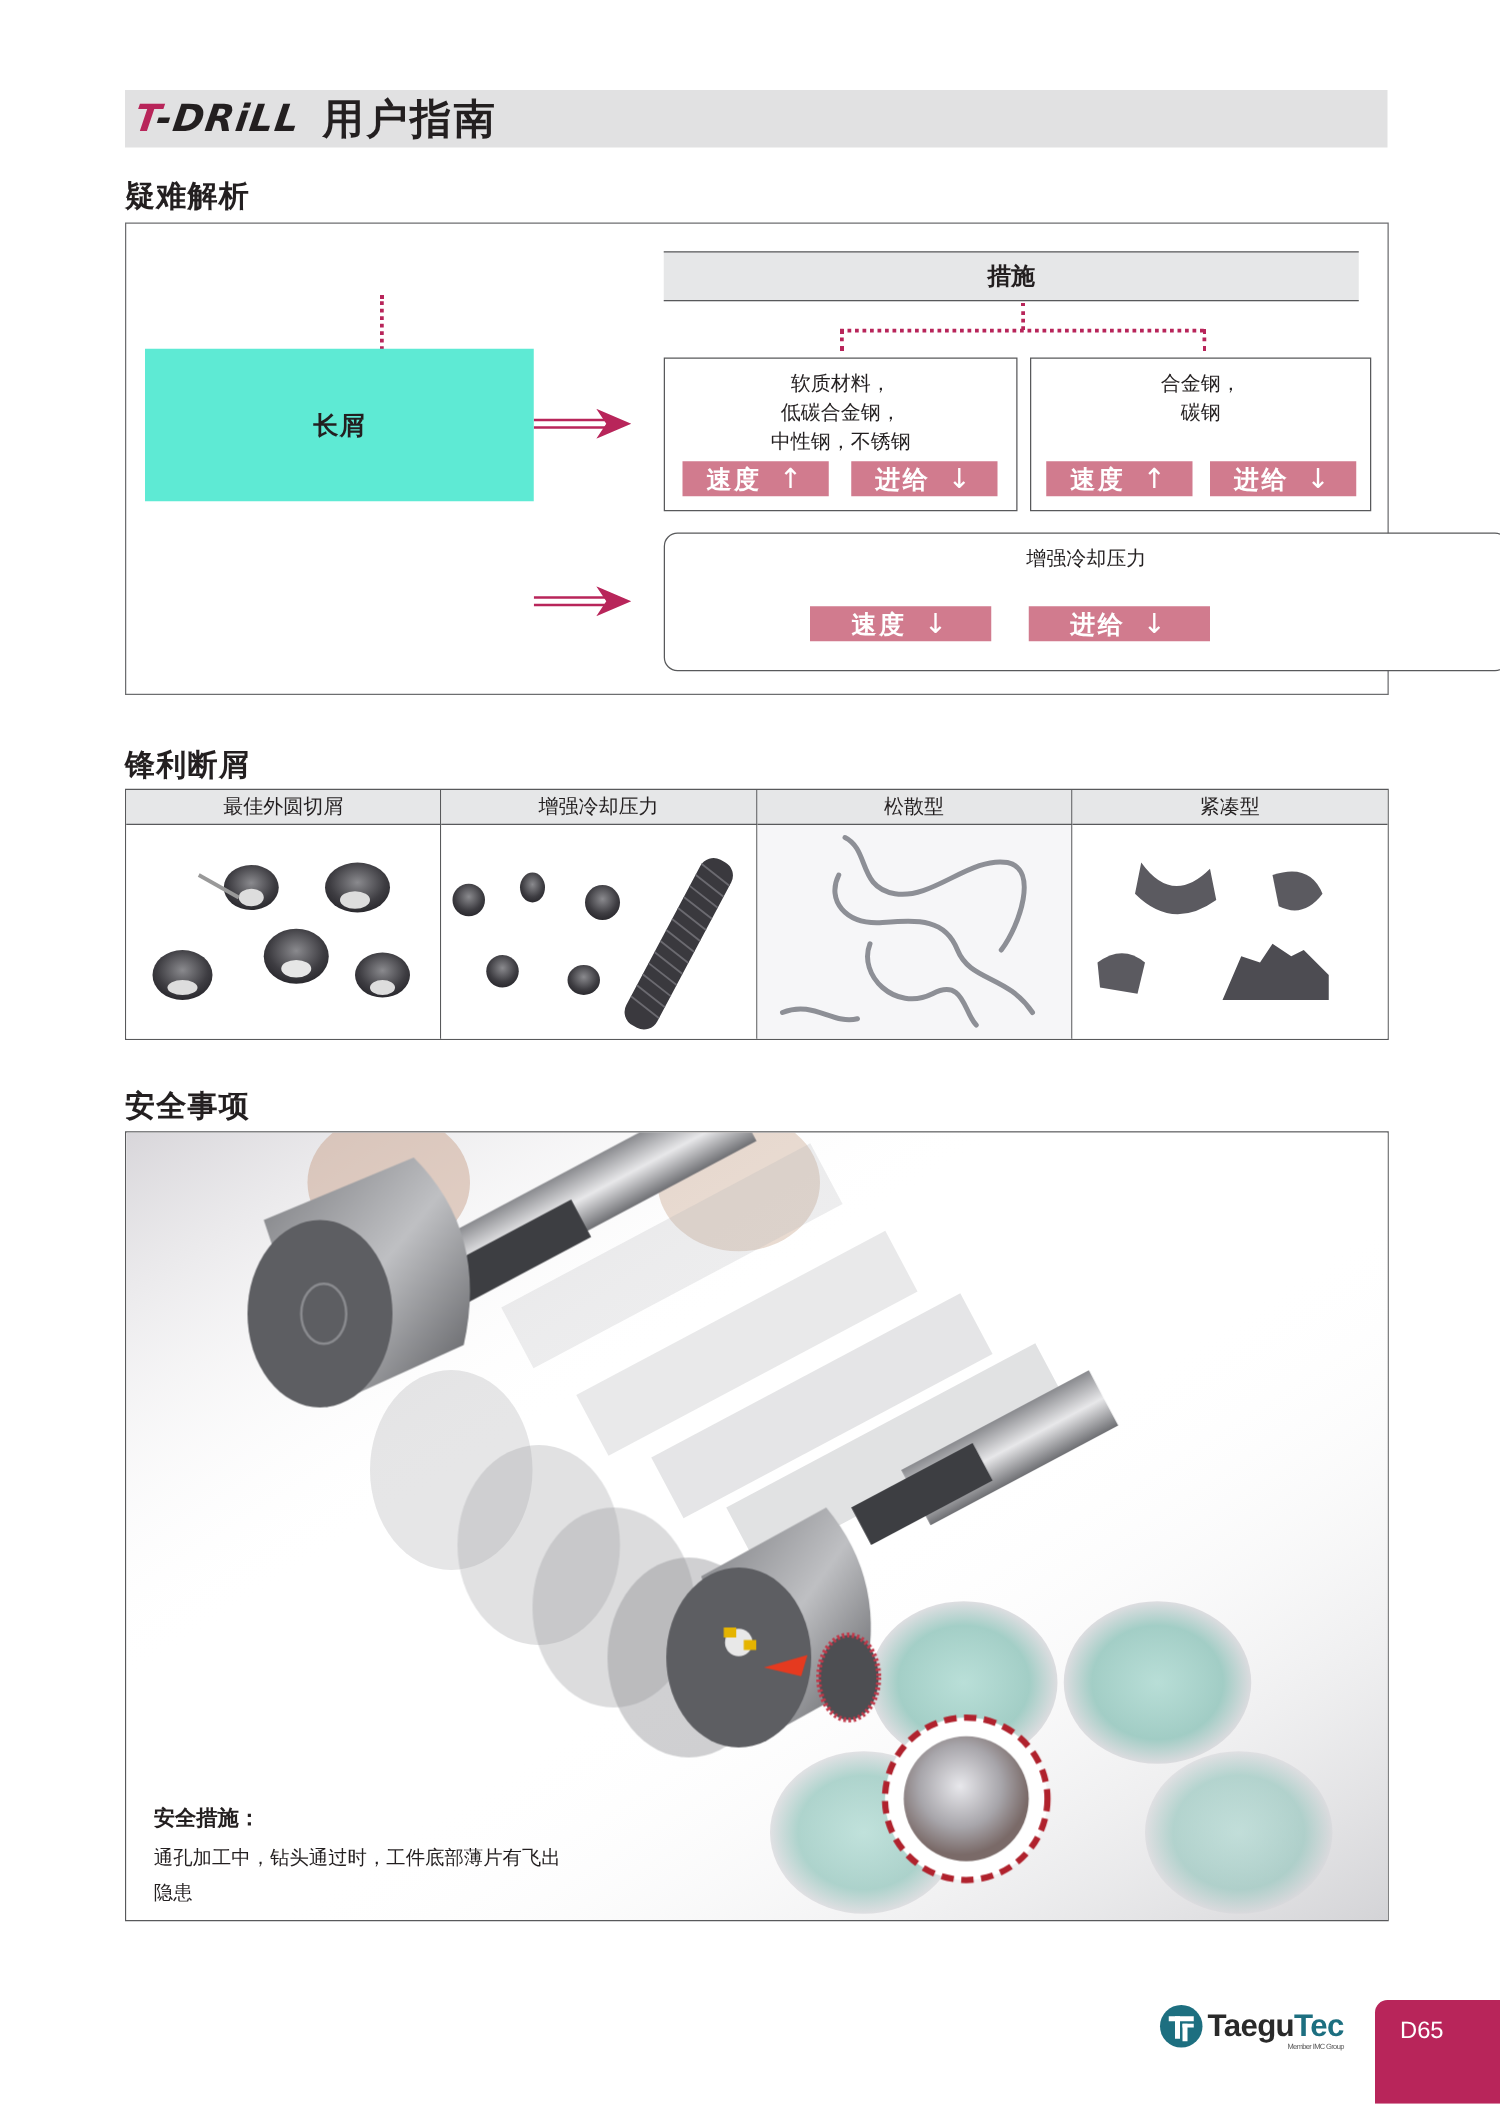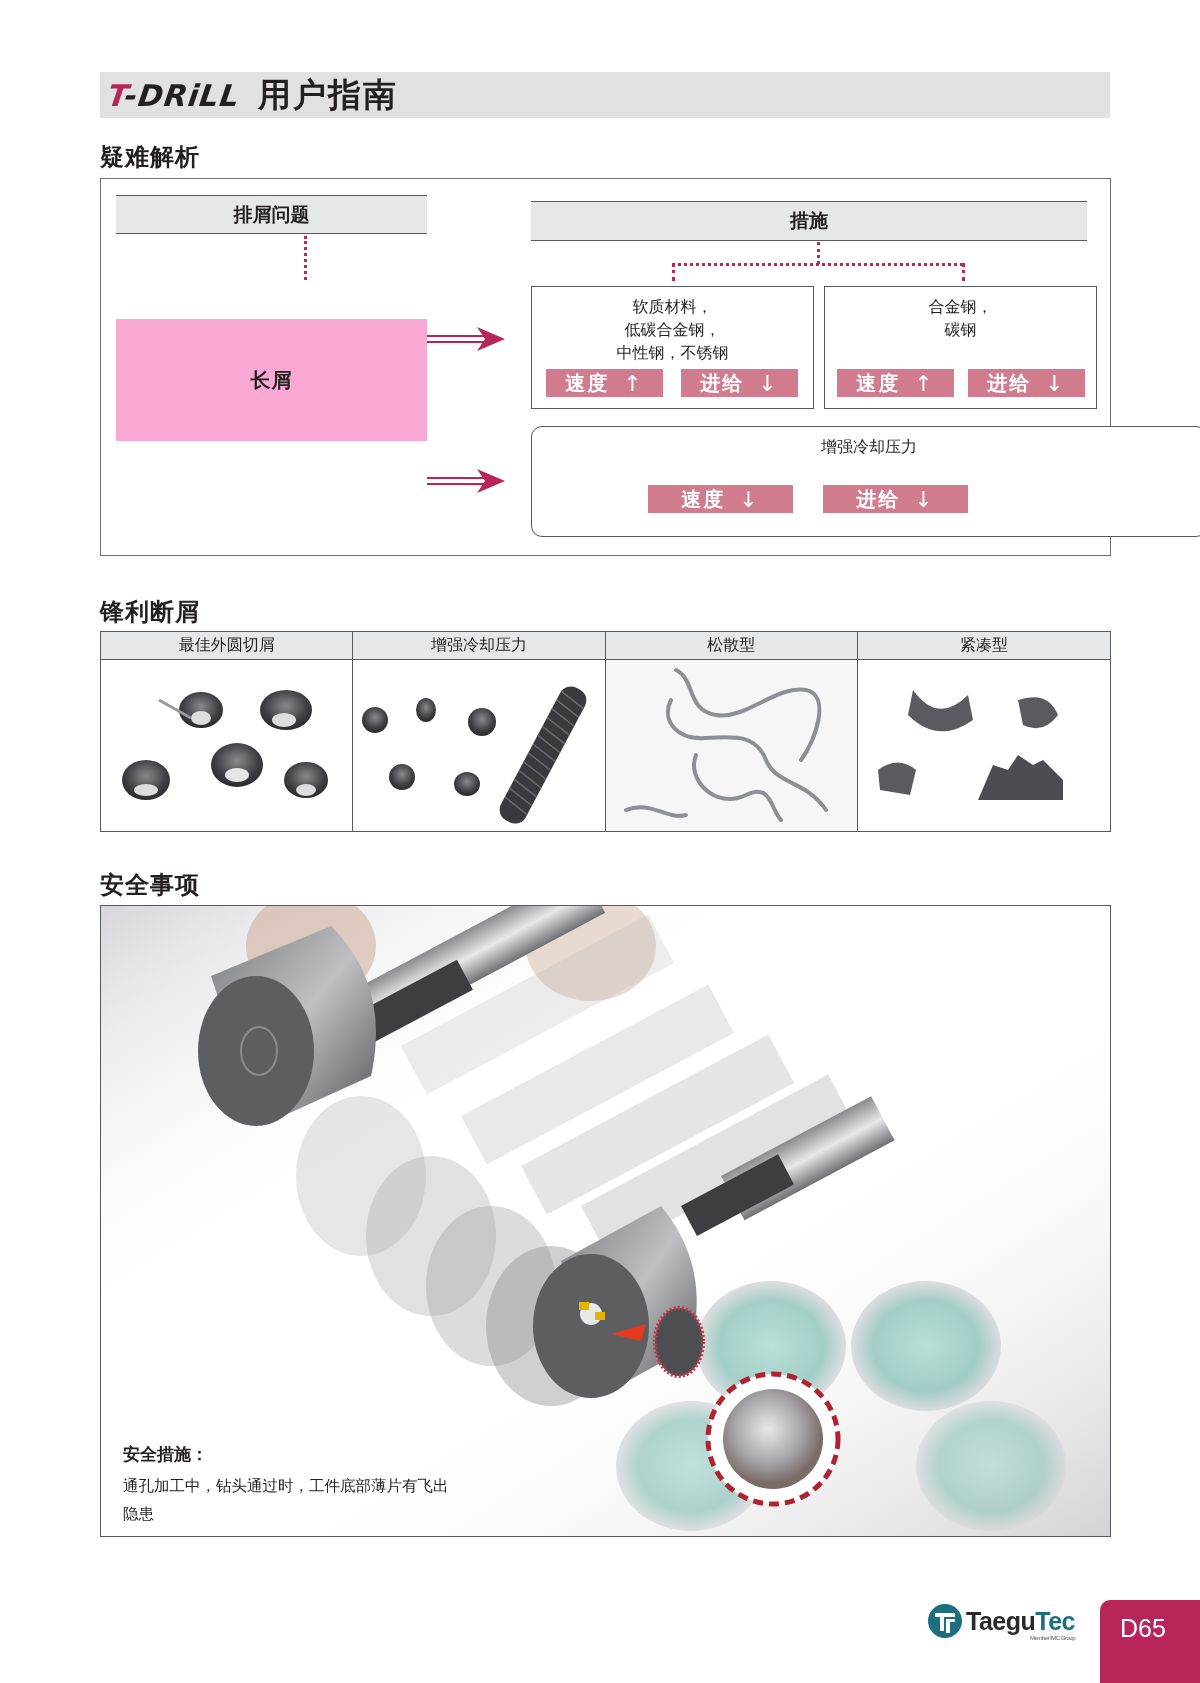--- a/index.html
+++ b/index.html
@@ -13,21 +13,21 @@
   .brand .rest { color: #231f20; }
   .title-text { font-weight: bold; font-size: 33px; margin-left: 18px; color: #231f20; letter-spacing: 2px; }
 
   .section-heading { position: absolute; left: 100px; font-weight: bold; font-size: 24px; color: #231f20; letter-spacing: 1px; }
 
   
   .ts-box { position: absolute; left: 100px; top: 178px; width: 1011px; height: 378px; border: 1.5px solid #6d6e70; }
   .col-header { position: absolute; background: #e6e7e8; border-top: 1.5px solid #58595b; border-bottom: 1.5px solid #58595b; display: flex; align-items: center; justify-content: center; font-weight: bold; font-size: 19px; }
   .dot-v { position: absolute; width: 0; border-left: 3px dotted #b8255a; }
   .dot-h { position: absolute; height: 0; border-top: 3px dotted #b8255a; }
-  .problem { position: absolute; background: #f9a8d4; display: flex; align-items: center; justify-content: center; font-weight: bold; font-size: 20px; letter-spacing: 1px; margin-top: 40px; }
+  .problem { position: absolute; background: #5eead4; display: flex; align-items: center; justify-content: center; font-weight: bold; font-size: 20px; letter-spacing: 1px; }
   .arrow { position: absolute; width: 80px; height: 24px; }
   .solution { position: absolute; border: 1.5px solid #58595b; background: #fff; }
   .sol-text { position: absolute; left: 0; right: 0; text-align: center; font-size: 16px; line-height: 23px; color: #231f20; }
   .pill { position: absolute; height: 28px; background: #d17b8e; color: #fff; font-weight: bold; font-size: 20px; display: flex; align-items: center; justify-content: center; gap: 14px; letter-spacing: 2px; }
   .pill .ar { font-weight: normal; font-size: 22px; }
 
   
   .chip-table { position: absolute; left: 100px; top: 631px; width: 1011px; height: 201px; border: 1.5px solid #58595b; display: grid; grid-template-columns: repeat(4, 1fr); grid-template-rows: 28px 1fr; }
   .chip-head { background: #e6e7e8; border-bottom: 1.5px solid #58595b; display: flex; align-items: center; justify-content: center; font-size: 16px; border-right: 1.5px solid #58595b; }
   .chip-head:last-of-type { border-right: none; }
@@ -39,34 +39,33 @@
   .safety-note { position: absolute; left: 22px; top: 537px; }
   .safety-note .h { font-weight: bold; font-size: 17px; margin-bottom: 6px; }
   .safety-note .b { font-size: 15.5px; line-height: 28px; width: 340px; }
 
   
   .logo { position: absolute; left: 928px; top: 1604px; display: flex; align-items: center; }
   .logo-mark { width: 34px; height: 34px; border-radius: 50%; background: #1d6f80; position: relative; }
   .logo-word { font-family: "Liberation Sans", sans-serif; font-weight: bold; font-size: 25px; color: #2a2a2a; margin-left: 4px; position: relative; letter-spacing: -0.5px; }
   .logo-word .tec { color: #1d6f80; }
   .logo-sub { position: absolute; right: 0; top: 28px; font-size: 6px; color: #555; font-weight: normal; white-space: nowrap; }
-  .page-tab { position: absolute; left: 1100px; top: 1600px; width: 100px; height: 83px; background: #b8255a; border-top-left-radius: 10px; color: #fff; font-family: "Liberation Sans", sans-serif; font-size: 25px; padding: 14px 0 0 20px; }
+  .page-tab { position: absolute; left: 1100px; top: 1600px; width: 100px; height: 83px; background: #b8255a; border-top-left-radius: 10px; color: #fff; font-family: "Liberation Sans", sans-serif; font-size: 19px; padding: 14px 0 0 20px; }
 </style>
 </head>
 <body>
 
 <div class="title-bar">
   <span class="brand"><span class="t">T</span><span class="rest">-DRiLL</span></span>
   <span class="title-text">用户指南</span>
 </div>
 
 <div class="section-heading" style="top:141px;">疑难解析</div>
 
 <div class="ts-box">
-  <div class="col-header" style="left:15px; top:16px; width:311px; height:39px;">排屑问题</div>
   <div class="dot-v" style="left:203px; top:57px; height:44px;"></div>
 
   <div class="col-header" style="left:430px; top:22px; width:556px; height:40px;">措施</div>
   <div class="dot-v" style="left:716px; top:63px; height:22px;"></div>
   <div class="dot-h" style="left:571px; top:84px; width:291px;"></div>
   <div class="dot-v" style="left:571px; top:84px; height:18px;"></div>
   <div class="dot-v" style="left:861px; top:84px; height:18px;"></div>
 
   <div class="problem" style="left:15px; top:100px; width:311px; height:122px;">
     <span>长屑</span>

